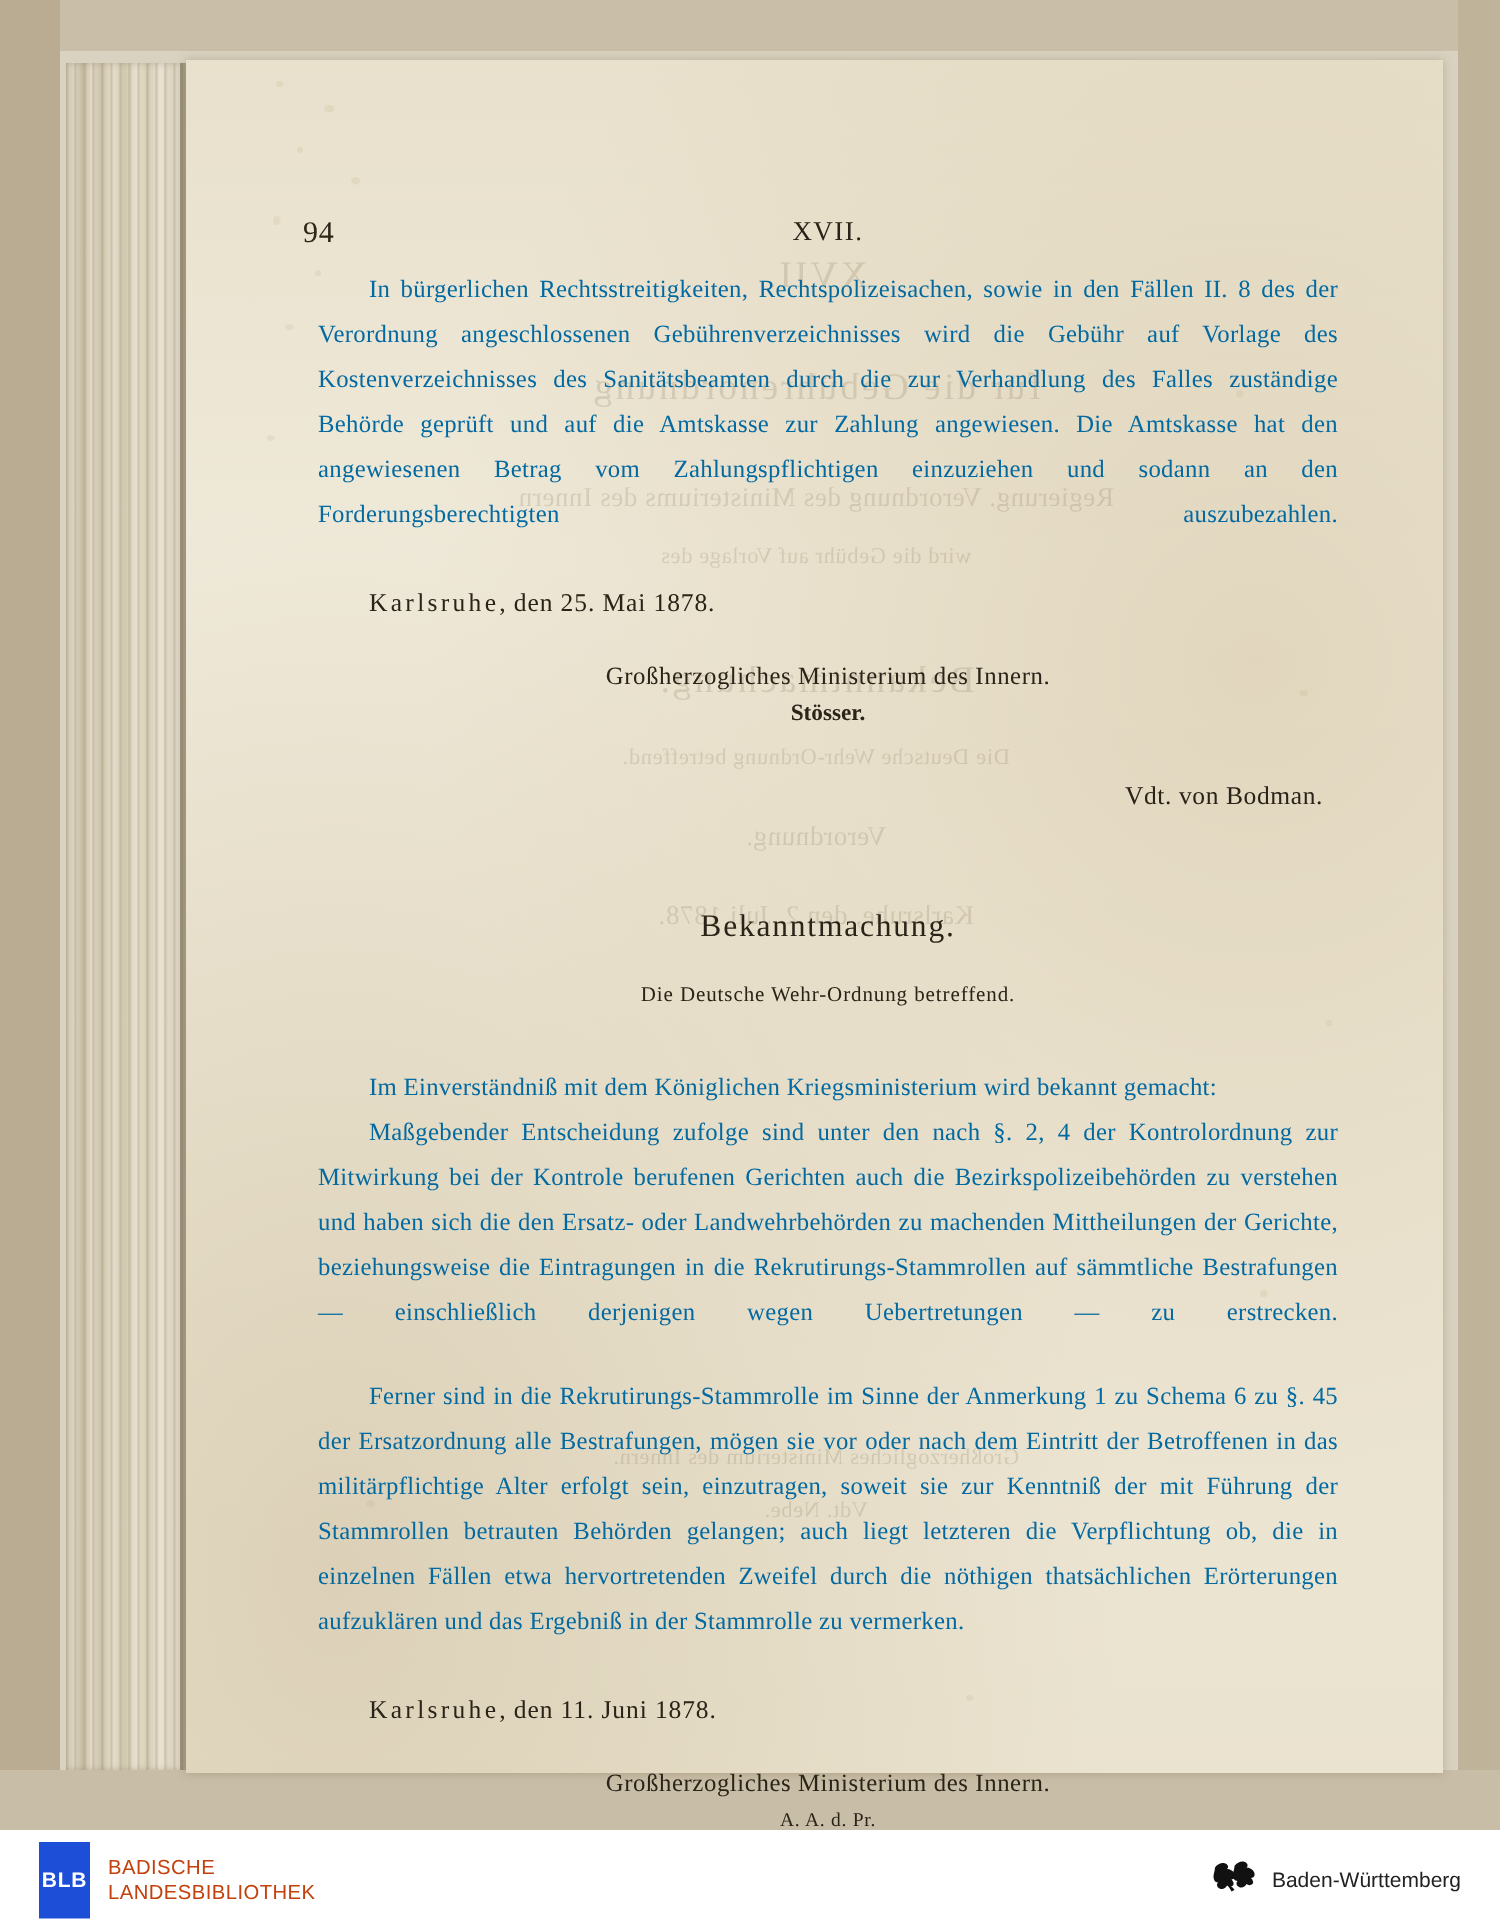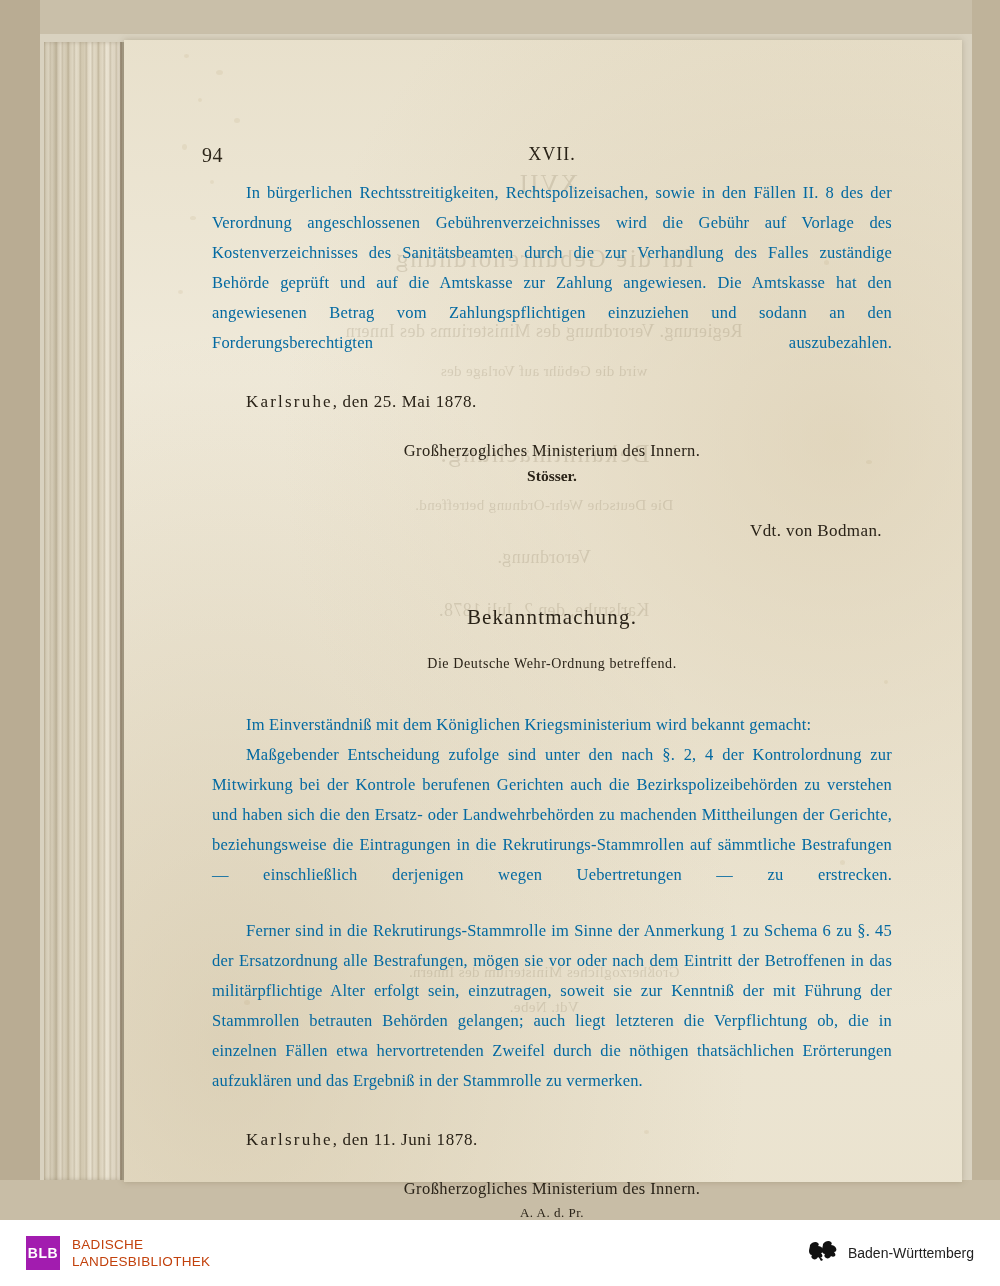--- a/index.html
+++ b/index.html
@@ -193,22 +193,22 @@
     width: 1000px; height: 66px;
     background: #ffffff;
     display: flex;
     align-items: center;
     justify-content: space-between;
     box-sizing: border-box;
     padding: 0 26px;
   }
   .brand { display: flex; align-items: center; gap: 12px; }
   .blb-logo {
-    width: 34px; height: 34px;
-    background: #a21caf;
+    width: 34px; height: 51px;
+    background: #1d4ed8;
     color: #fff;
     font-family: "Liberation Sans", sans-serif;
     font-weight: bold;
     font-size: 14px;
     letter-spacing: .5px;
     display: flex; align-items: center; justify-content: center;
   }
   .brand-text {
     font-family: "Liberation Sans", sans-serif;
     font-size: 13.5px;

